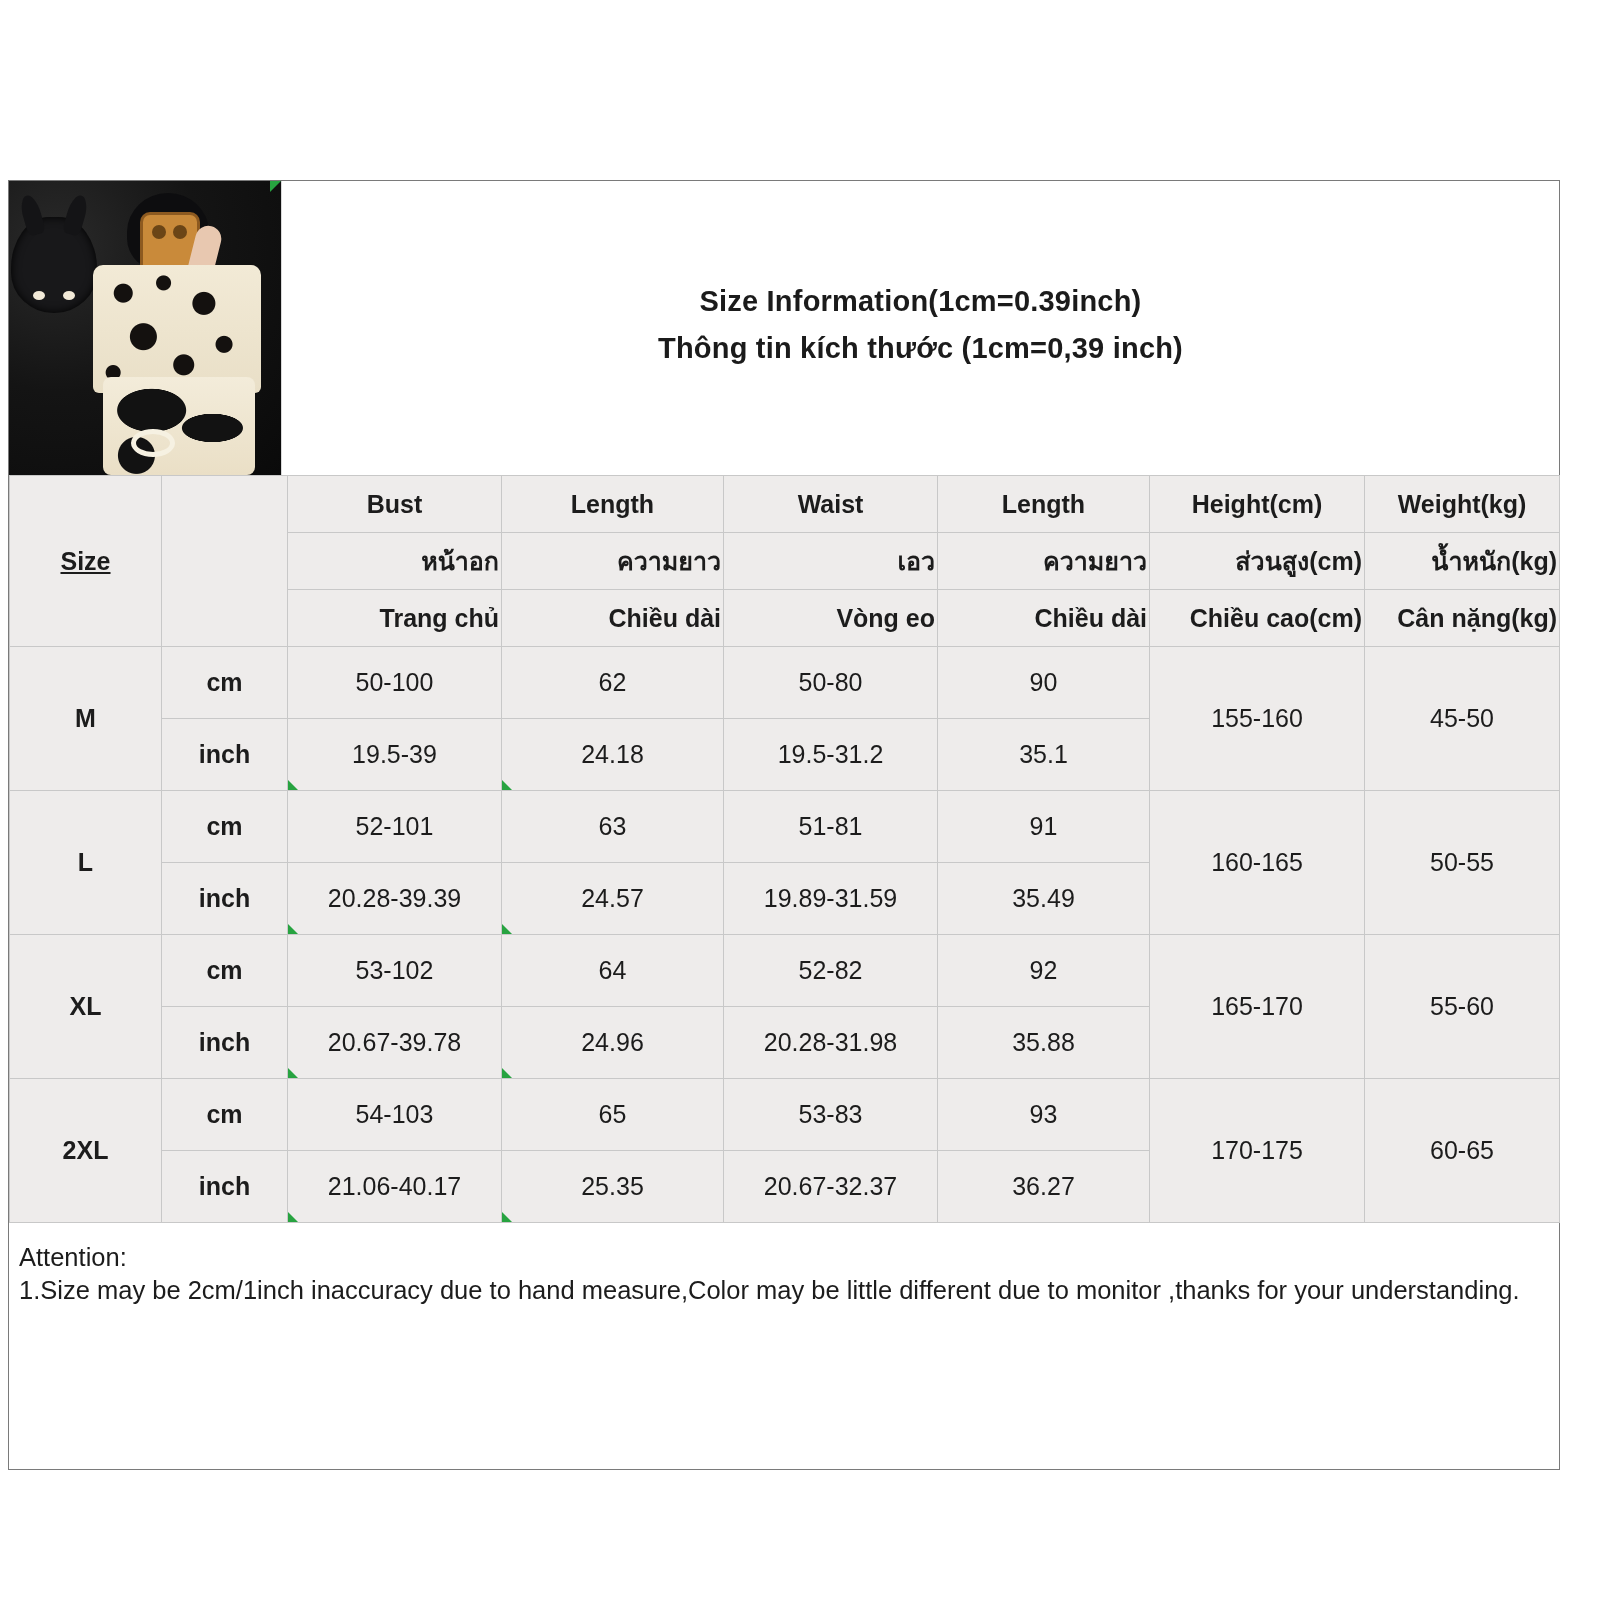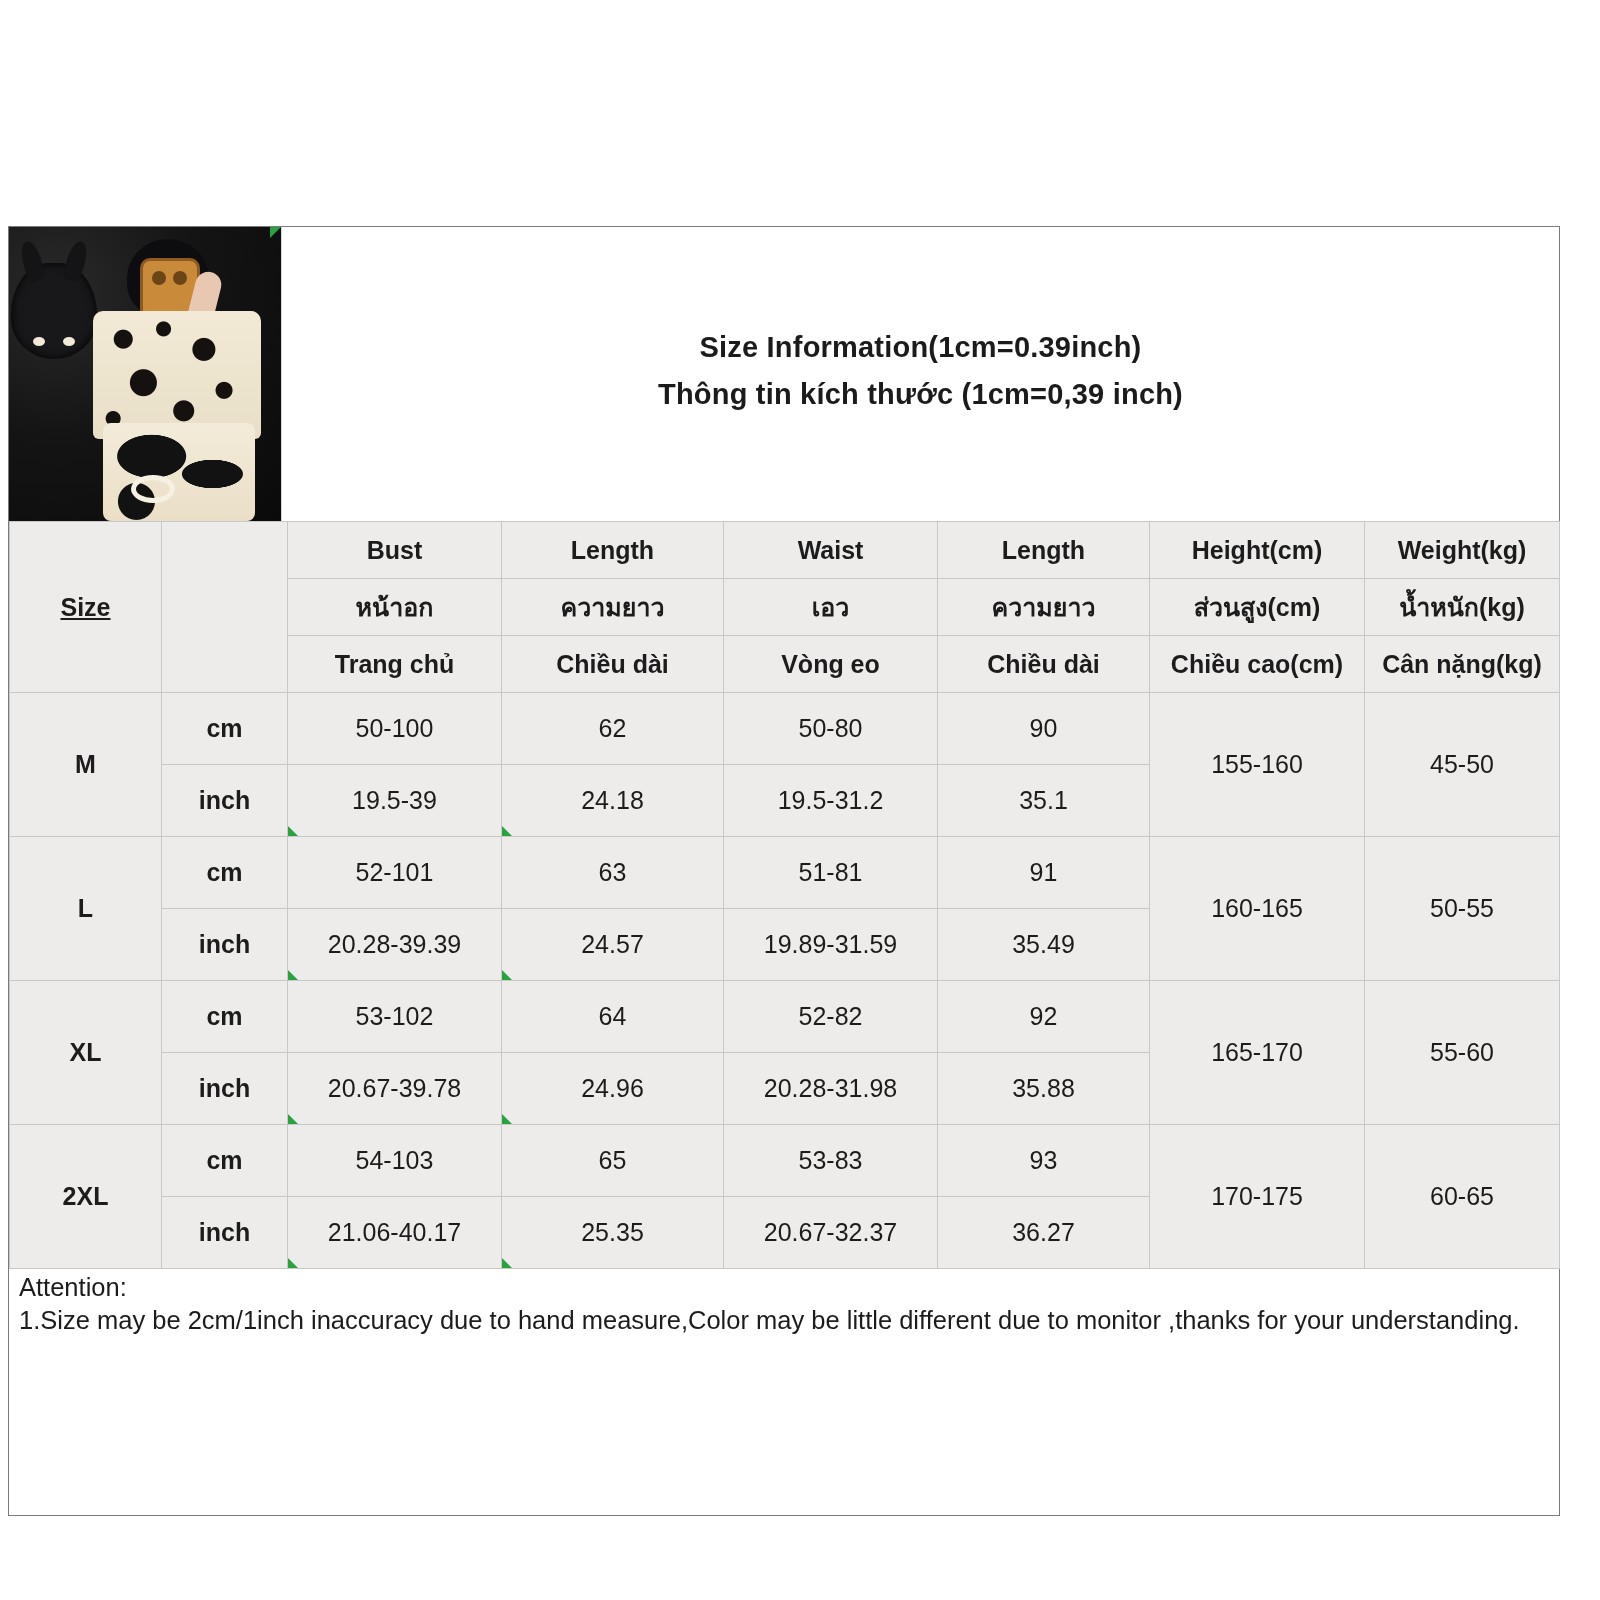--- a/index.html
+++ b/index.html
@@ -23,21 +23,20 @@
   }
   .sheet {
     position: absolute;
     left: 8px;
     top: 180px;
     width: 1552px;
     height: 1290px;
     background: #ffffff;
     border: 1px solid #7a7a7a;
     box-sizing: border-box;
-    margin-top: 46px;
   }
 
   
   .topband {
     position: relative;
     height: 294px;
     display: flex;
   }
   .photo {
     position: relative;
@@ -201,21 +200,21 @@
     font-size: 25px;
     color: #1c1c1c;
     padding: 4px 2px;
     position: relative;
   }
   td.hdr {
     font-weight: bold;
     background: #e6e4e3;
     height: 48px;
   }
-  td.hdr.r2, td.hdr.r3 { height: 48px; }
+  td.hdr.r2, td.hdr.r3 { height: 48px; text-align: right; }
   td.sizecell {
     font-weight: bold;
     font-size: 33px;
     background: #e6e4e3;
     width: 152px;
     text-decoration: underline;
   }
   td.sizelabel {
     font-weight: bold;
     font-size: 33px;
@@ -242,21 +241,21 @@
   col.c-unit   { width: 126px; }
   col.c-bust   { width: 214px; }
   col.c-len1   { width: 222px; }
   col.c-waist  { width: 214px; }
   col.c-len2   { width: 212px; }
   col.c-height { width: 215px; }
   col.c-weight { width: 195px; }
 
   
   .attention {
-    padding: 2px 10px 0 10px;
+    padding: 18px 10px 0 10px;
     font-size: 25.5px;
     line-height: 1.28;
     color: #1c1c1c;
   }
   .attention div { white-space: pre-wrap; }
   .attention .l1 { margin-bottom: 1px; }
 </style>
 </head>
 <body>
 

